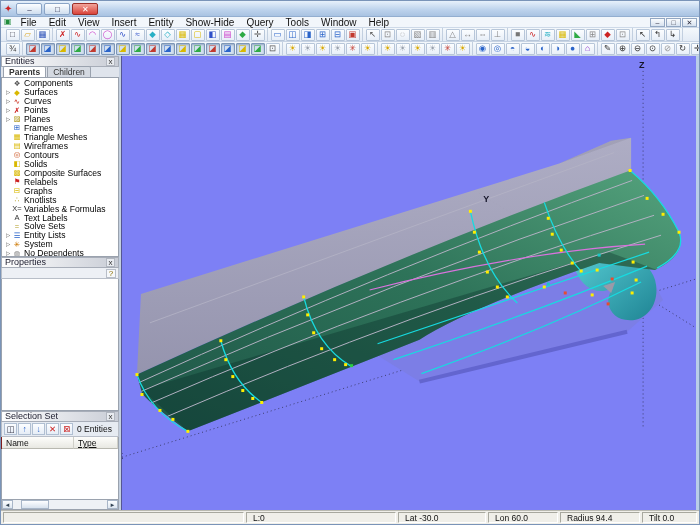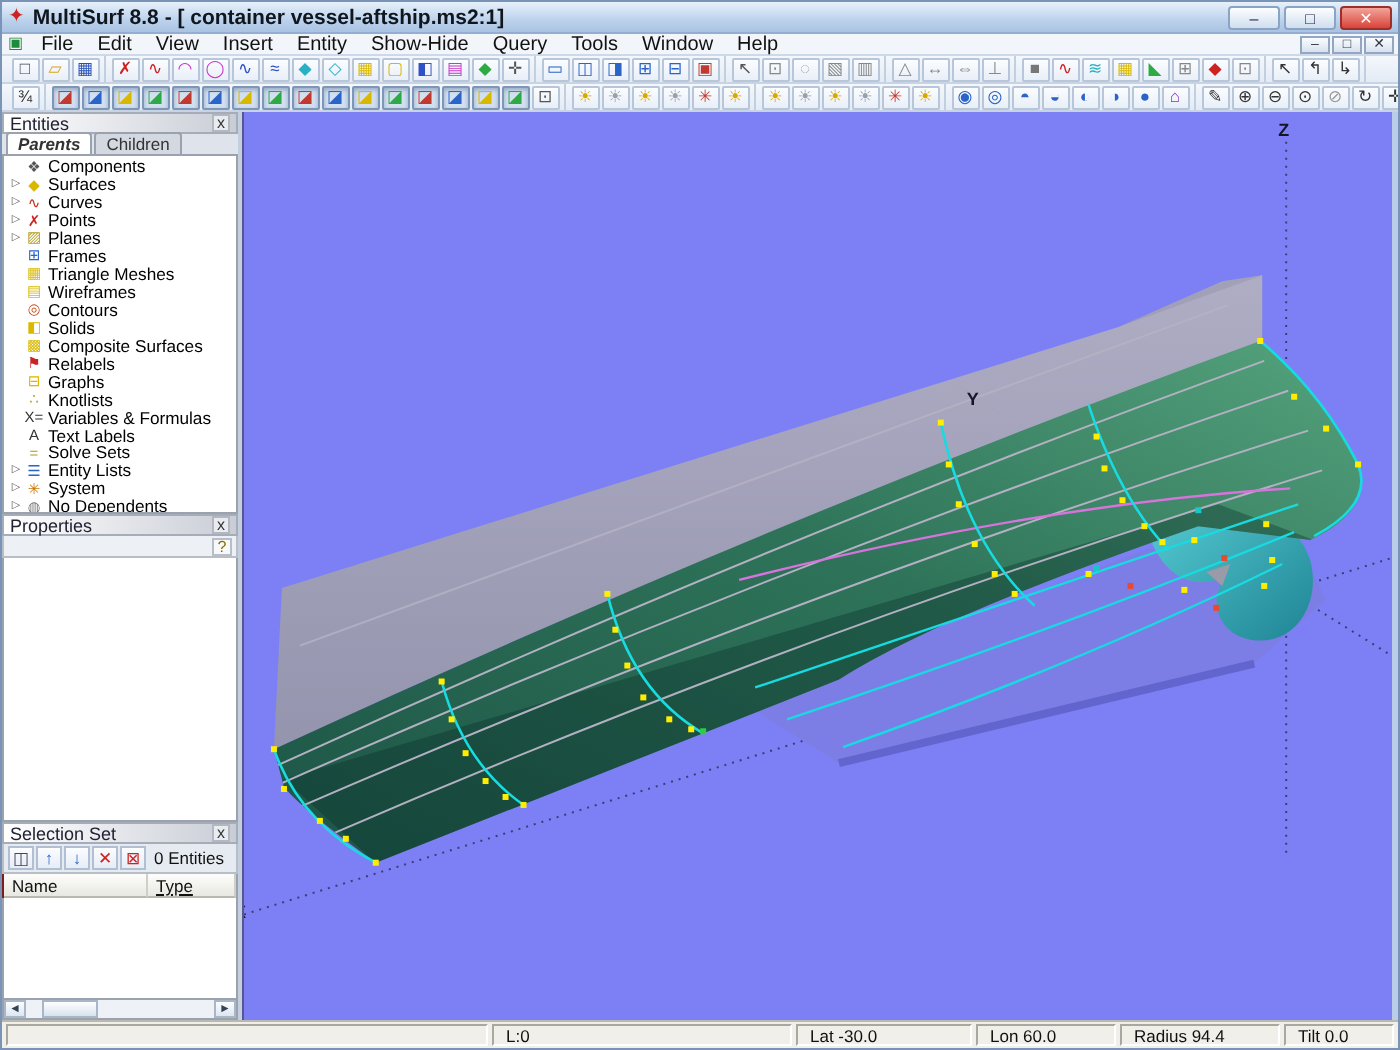--- a/index.html
+++ b/index.html
@@ -31,30 +31,30 @@
   .tbgroup { display:flex; align-items:center; padding:0 2px; border-right:1px solid #c2cfdf; height:14px; }
   .tbtn { width:14px; height:12px; padding:0; margin:0 0.5px; background:linear-gradient(#fbfdff,#e8eff8);
     border:1px solid #b7c6d9; border-radius:1px; display:flex; align-items:center; justify-content:center; cursor:default; }
   .tbtn.pressed { background:#d3e0f0; border-color:#7d97b8; box-shadow:inset 0 1px 2px rgba(40,70,110,.35); }
   .tico { font-size:8.5px; line-height:1; }
 
   
   .main { flex:1; display:flex; min-height:0; border-right:3px solid #b9cde8; }
   .dock { width:120px; flex:0 0 120px; background:#e9eef6; display:flex; flex-direction:column; border-right:2px solid #c3cfdf; }
   .panel { display:flex; flex-direction:column; min-height:0; }
-  .phead { height:11px; flex:0 0 11px; display:flex; align-items:center; padding:0 3px;
+  .phead { height:11px; flex:0 0 11px; display:flex; align-items:flex-end; padding:0 3px;
     background:linear-gradient(90deg,#ffffff,#c9cdd6); border:1px solid #a7adb8; font-size:9px; color:#223; }
   .phead .ptitle { flex:1; white-space:nowrap; }
   .pclose { font-size:8px; color:#333; width:9px; text-align:center; border:1px solid #b2b7c0; background:#e8ebf0; line-height:8px; height:9px; }
 
   
   .panel.entities { flex:0 0 201px; }
   .tabs { height:11px; flex:0 0 11px; display:flex; align-items:flex-end; background:#dfe4ec; padding-left:2px; border-bottom:1px solid #9aa2ae; }
   .tab { font-size:8.5px; padding:0 5px; line-height:10px; border:1px solid #9aa2ae; border-bottom:none; background:#d4d9e1; color:#333; border-radius:2px 2px 0 0; margin-right:1px; }
-  .tab.active { background:#fff; height:11px; font-weight:bold;font-style:italic; }
+  .tab.active { background:#fff; height:11px; font-weight:bold; }
   .tree { flex:1; background:#fff; border:1px solid #9aa2ae; border-top:none; overflow:hidden; padding:1px 0 0 2px; }
   .trow { display:flex; align-items:center; height:8.95px; white-space:nowrap; }
   .tarr { width:8px; font-size:5.5px; color:#555; text-align:center; flex:0 0 8px; }
   .tico2 { width:10px; font-size:7.5px; text-align:center; flex:0 0 10px; line-height:1; }
   .tlab { font-size:8.6px; color:#000; padding-left:2px; }
 
   
   .panel.properties { flex:0 0 154px; }
   .prow { height:11px; flex:0 0 11px; background:#edf0f5; border:1px solid #b8bec8; border-top:none; display:flex; justify-content:flex-end; align-items:center; padding:0 2px; }
   .pfilter { font-size:8px; color:#8a6d00; border:1px solid #b8bec8; background:#f6f8fa; width:10px; text-align:center; line-height:8px; height:9px; }
@@ -88,21 +88,20 @@
   .sfield.f4 { width:80px; }
   .sfield.f5 { width:55px; }
 </style>
 </head>
 <body>
 
 <div class="app">
 
   <div class="titlebar">
     <span class="app-icon">✦</span>
-    <span class="title-text">MultiSurf 8.8 - [ container vessel-aftship.ms2:1]</span>
     <span class="wbtns">
         <span class="wbtn">–</span>
         <span class="wbtn">□</span>
         <span class="wbtn close">✕</span>
       </span>
   </div>
 
   <div class="menubar">
     <span class="child-icon">▣</span>
     <span style="display:flex">

